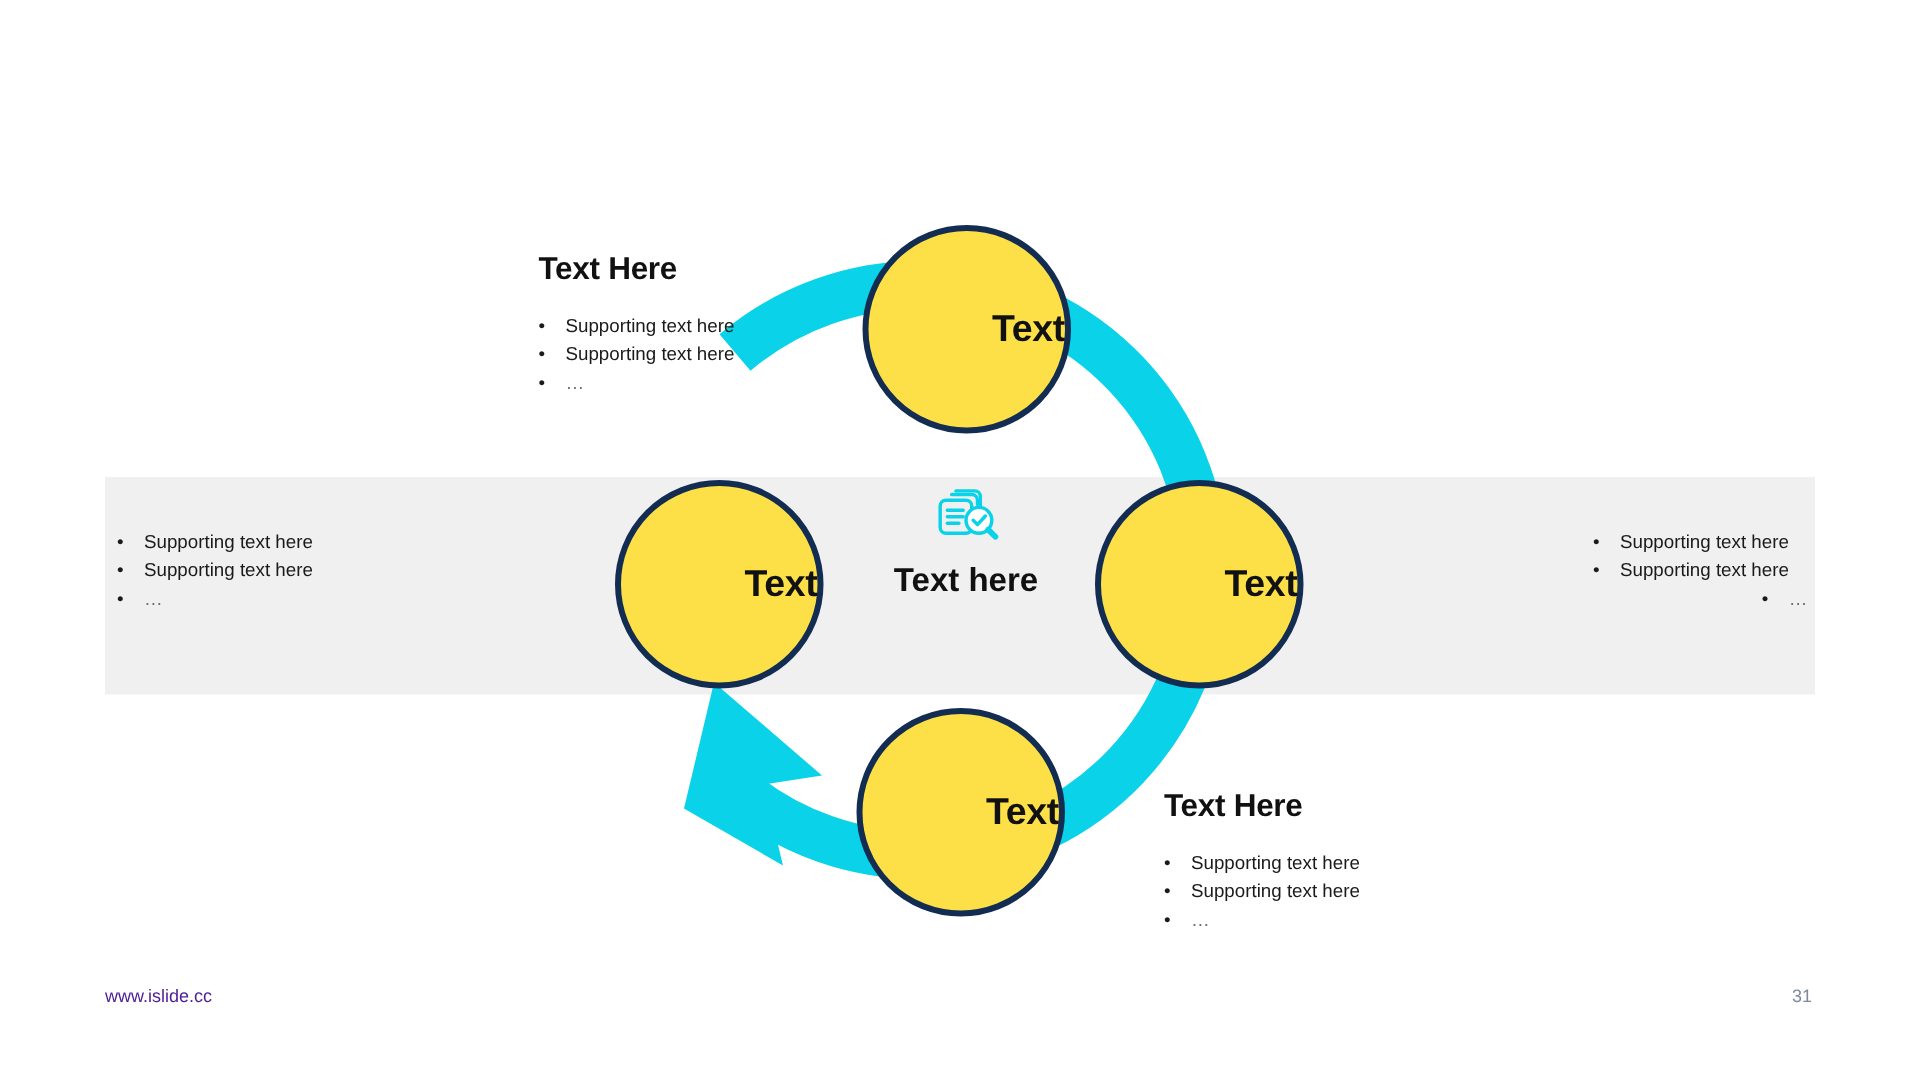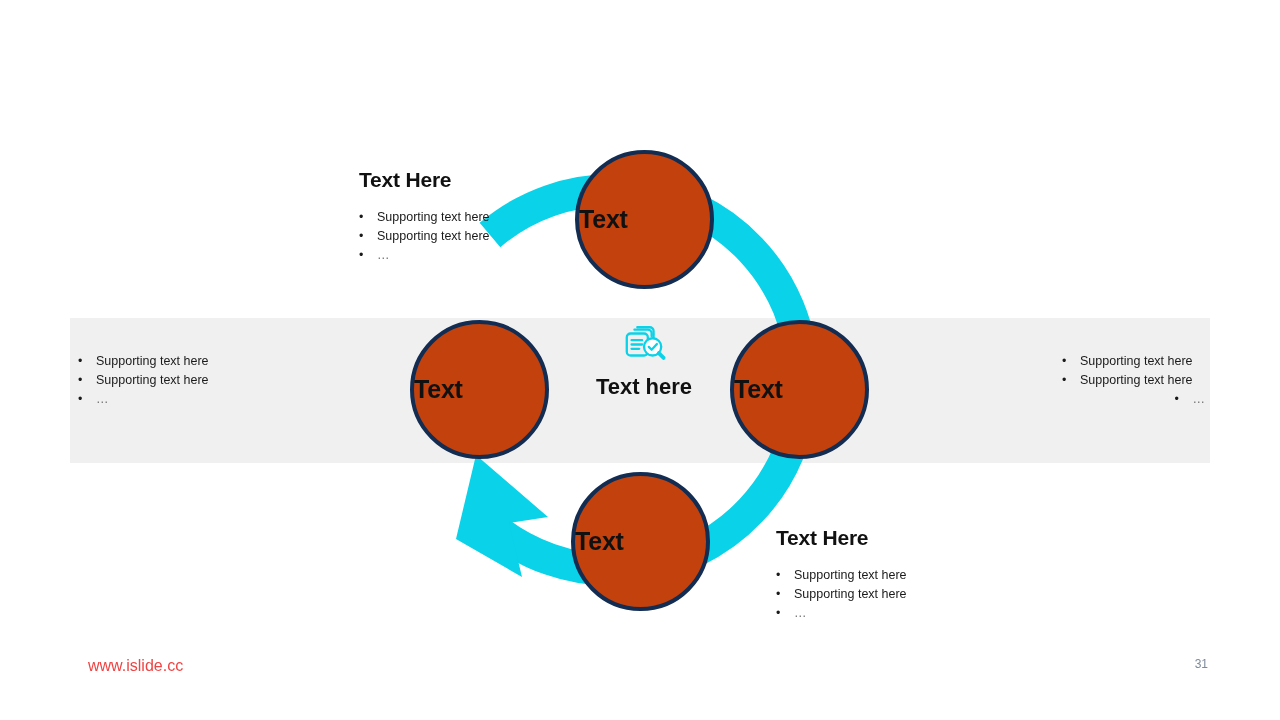--- a/index.html
+++ b/index.html
@@ -39,26 +39,26 @@
     left: 380px;
     top: 125px;
     width: 530px;
     height: 510px;
   }
 
   
   .node {
     position: absolute;
     border-radius: 50%;
-    background: #c2410c;
+    background: #fde047;
     border: 4px solid #122c52;
     box-sizing: border-box;
     display: flex;
     align-items: center;
-    justify-content: flex-start;
+    justify-content: flex-end;
   }
   .node span {
     font-size: 25px;
     font-weight: bold;
     color: #111111;
     letter-spacing: -0.2px;
   }
   .node-top    { left: 575px; top: 150px; width: 139px; height: 139px; }
   .node-right  { left: 730px; top: 320px; width: 139px; height: 139px; }
   .node-bottom { left: 571px; top: 472px; width: 139px; height: 139px; }
@@ -124,24 +124,24 @@
   .block-bl { left: 78px;  top: 352px; width: 260px; }
   .block-br { left: 1062px; top: 352px; width: 150px; }
   .block-bot{ left: 776px; top: 526px; width: 220px; }
 
   .block-br ul { text-align: left; }
   .block-br li.dots { justify-content: flex-end; padding-right: 6px; }
 
   
   .footer-url {
     position: absolute;
-    left: 88px;
+    left: 70px;
     top: 657px;
-    font-size: 16px;
-    color: #ef4444;
+    font-size: 12px;
+    color: #4c1d95;
   }
   .footer-page {
     position: absolute;
     right: 72px;
     top: 657px;
     font-size: 12px;
     color: #7d8a9b;
   }
 </style>
 </head>

